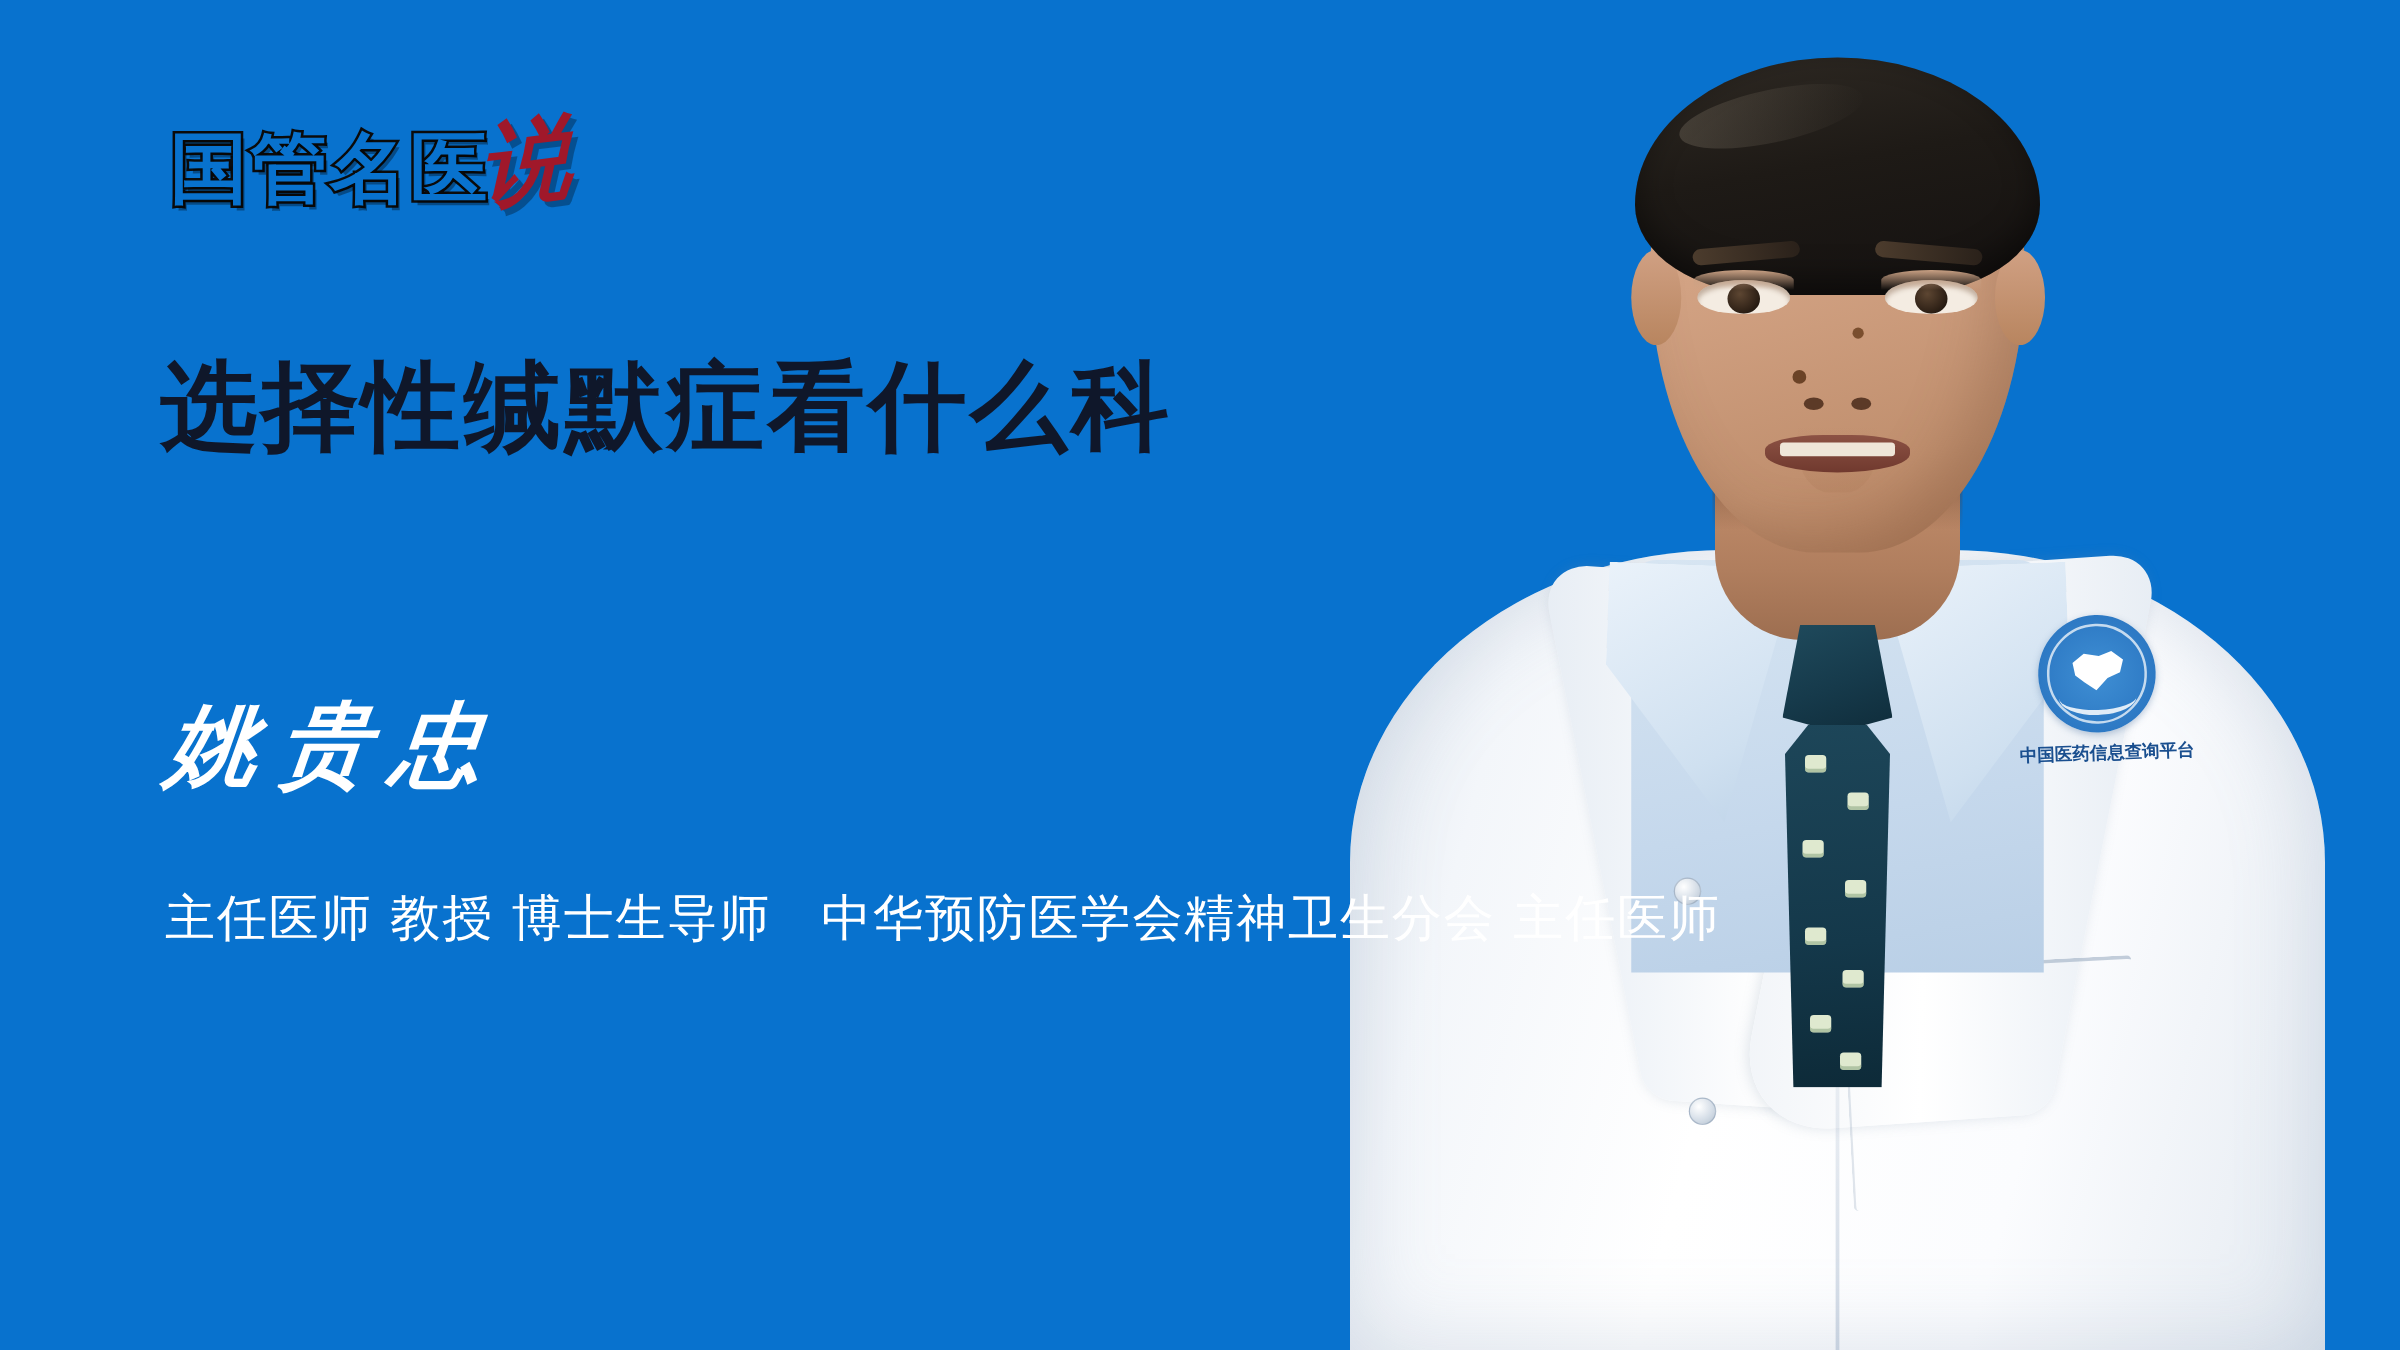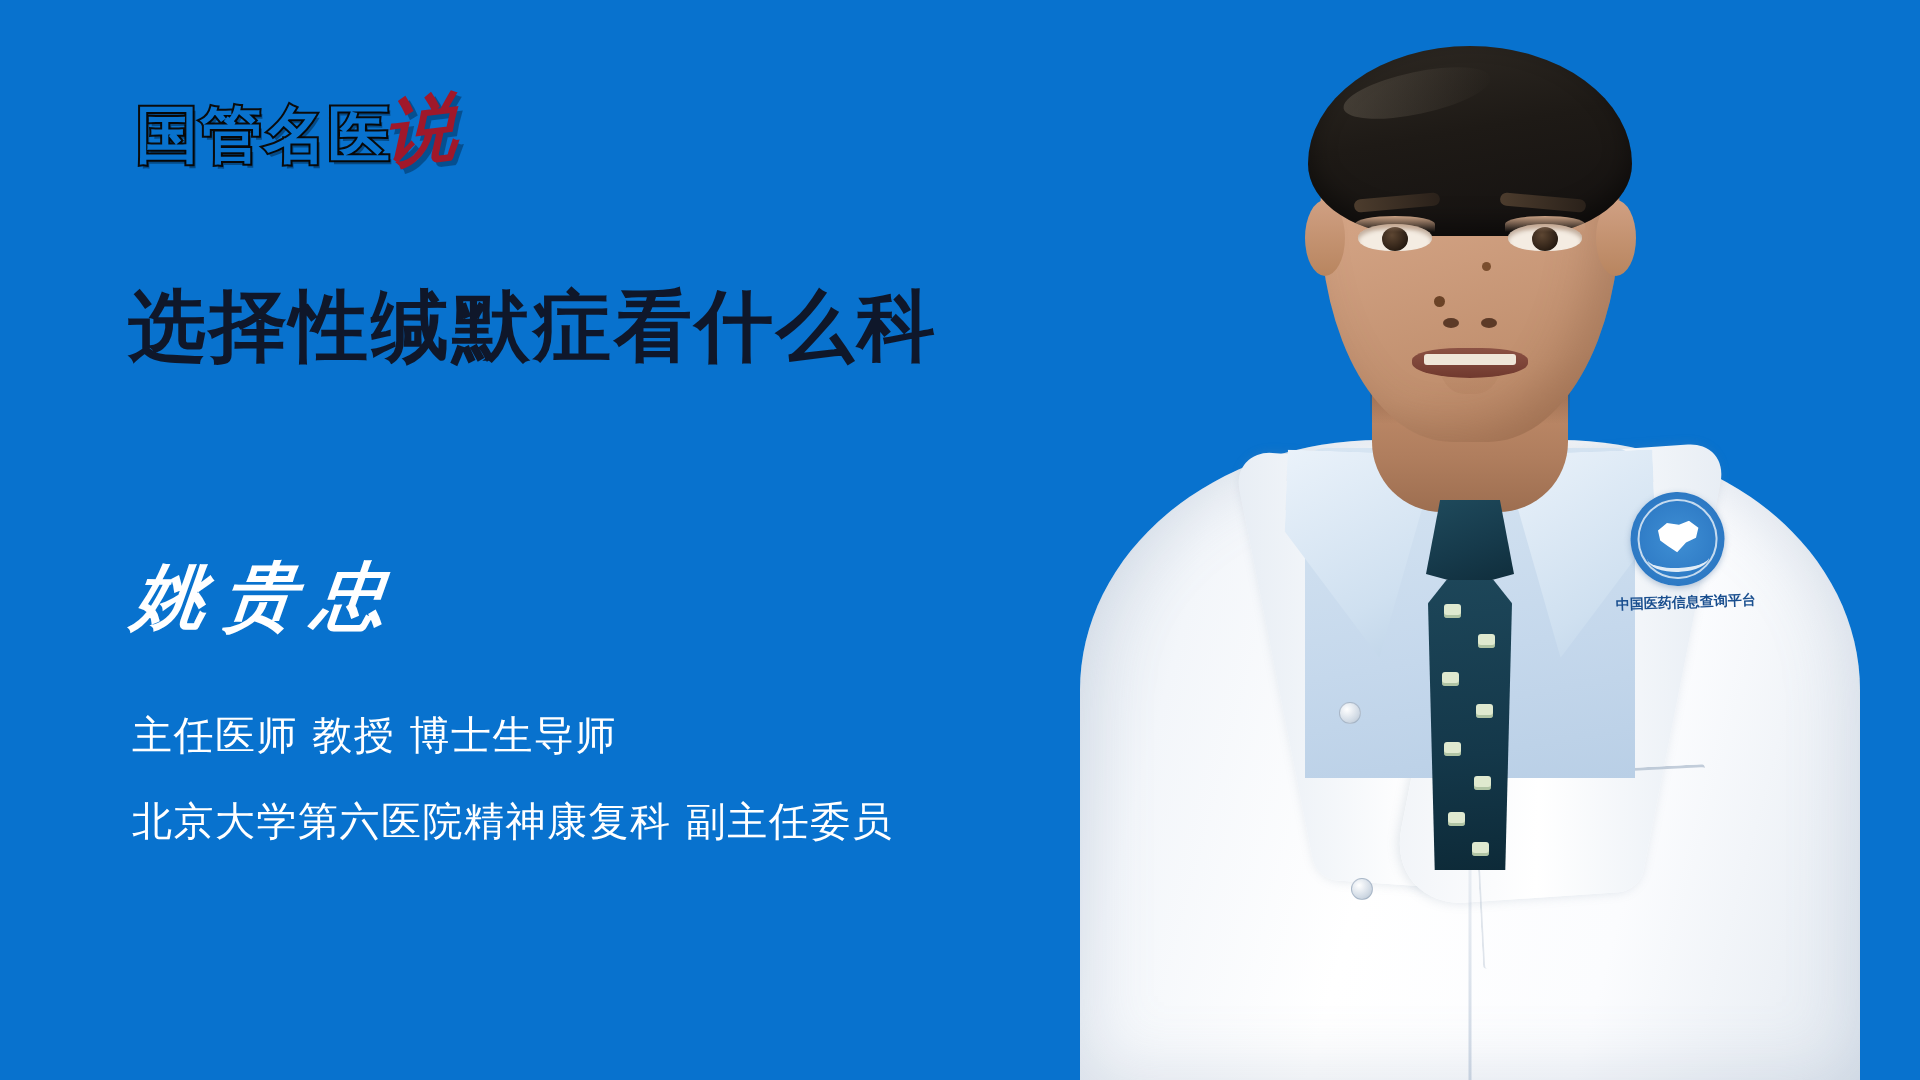--- a/index.html
+++ b/index.html
@@ -90,21 +90,21 @@
     font-family: "DejaVu Serif", "Liberation Serif", serif;
     white-space: nowrap;
   }
 
   
   .credentials {
     position: absolute;
     left: 132px;
     top: 712px;
     display: flex;
-    flex-direction: column;
+    flex-direction: row;
     gap: 40px;
   }
   .credential-line {
     font-size: 40px;
     line-height: 1.15;
     color: #FFFFFF;
     font-weight: 400;
     letter-spacing: 1.5px;
     white-space: nowrap;
     font-family: "DejaVu Sans", "Liberation Sans", sans-serif;
@@ -471,21 +471,21 @@
       <span class="brand-main">国管名医</span>
       <span class="brand-accent">说</span>
     </div>
 
     <h1 class="main-title">选择性缄默症看什么科</h1>
 
     <div class="doctor-name">姚贵忠</div>
 
     <div class="credentials">
       <div class="credential-line">主任医师  教授  博士生导师</div>
-      <div class="credential-line">北京大学第六医院精神康复科  副主任委员</div>
+      <div class="credential-line">中华预防医学会精神卫生分会  主任医师</div>
     </div>
   </div>
 
   <div class="portrait">
 
     <div class="coat">
       <div class="lapel-l"></div>
       <div class="lapel-r"></div>
       <div class="coat-seam"></div>
       <div class="pocket"></div>

